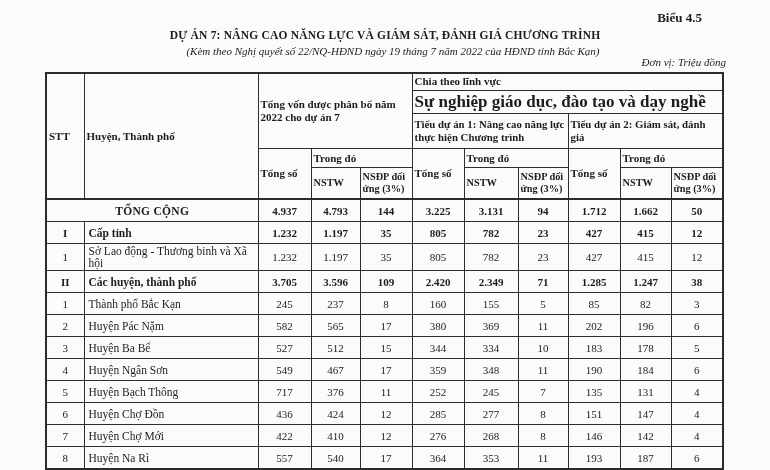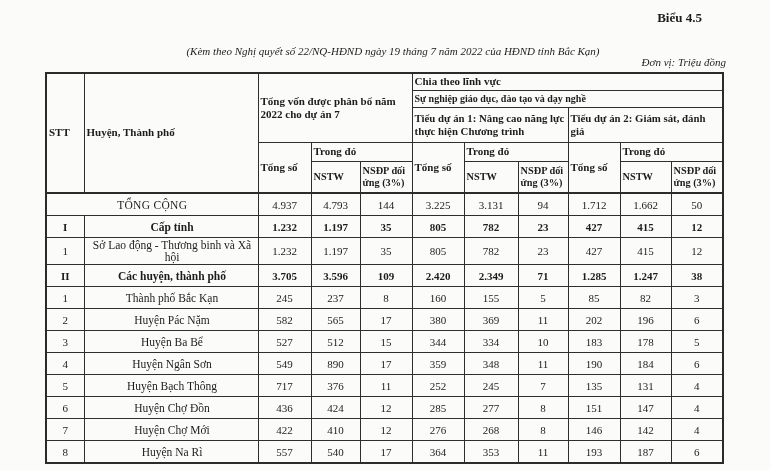--- a/index.html
+++ b/index.html
@@ -40,38 +40,39 @@
   .alloc th,.alloc td{
     border:1px solid #2e2e2e;
     vertical-align:middle;
     padding:1px 2px;
     overflow:hidden;
   }
   .alloc thead th{
     font-weight:bold;text-align:left;line-height:1.2;
   }
   .h-r1 th{height:14px;font-size:11px;}
-  .h-r2 th{height:14px;font-size:10px;}
+  .h-r2 th{height:14px;font-size:17px;}
   .h-r3 th{height:32px;font-size:10.8px;margin-top:29px;}
   .h-r4 th{height:16px;}
   .h-r5 th{height:28px;font-size:10.3px;line-height:1.15;}
   .alloc td{height:19px;text-align:center;}
-  .alloc td.name{text-align:center;padding-left:4px;font-size:11.5px;}
-  .row-grand-total td{font-weight:normal;border-top:2px solid #2b2b2b;}
+  .alloc td.name{text-align:left;padding-left:4px;font-size:11.5px;}
+  .row-grand-total td{font-weight:bold;border-top:2px solid #2b2b2b;}
   .row-grand-total td.glabel{text-align:center;font-size:11.5px;letter-spacing:.3px;}
   .row-section td{font-weight:bold;}
   .row-section td.name{font-size:11.5px;}
   .alloc td.stt{font-size:11px;}
   .alloc td.num{font-size:11px;}
 </style>
 </head>
 <body>
 
 <div class="page">
   <div class="sheet-label">Biểu 4.5</div>
+  <div class="doc-title">DỰ ÁN 7: NÂNG CAO NĂNG LỰC VÀ GIÁM SÁT, ĐÁNH GIÁ CHƯƠNG TRÌNH</div>
   <div class="doc-subtitle">(Kèm theo Nghị quyết số 22/NQ-HĐND ngày 19 tháng 7 năm 2022 của HĐND tỉnh Bắc Kạn)</div>
   <div class="unit-note">Đơn vị: Triệu đồng</div>
 
   <table class="alloc">
     <colgroup>
       <col style="width:38px">
         <col style="width:174px">
       <col style="width:53px">
         <col style="width:49px">
         <col style="width:52px">
@@ -201,21 +202,21 @@
           <td class="num">334</td>
           <td class="num">10</td>
           <td class="num">183</td>
           <td class="num">178</td>
           <td class="num">5</td>
         </tr>
         <tr>
           <td class="stt">4</td>
           <td class="name">Huyện Ngân Sơn</td>
           <td class="num">549</td>
-          <td class="num">890</td>
+          <td class="num">467</td>
           <td class="num">17</td>
           <td class="num">359</td>
           <td class="num">348</td>
           <td class="num">11</td>
           <td class="num">190</td>
           <td class="num">184</td>
           <td class="num">6</td>
         </tr>
         <tr>
           <td class="stt">5</td>

